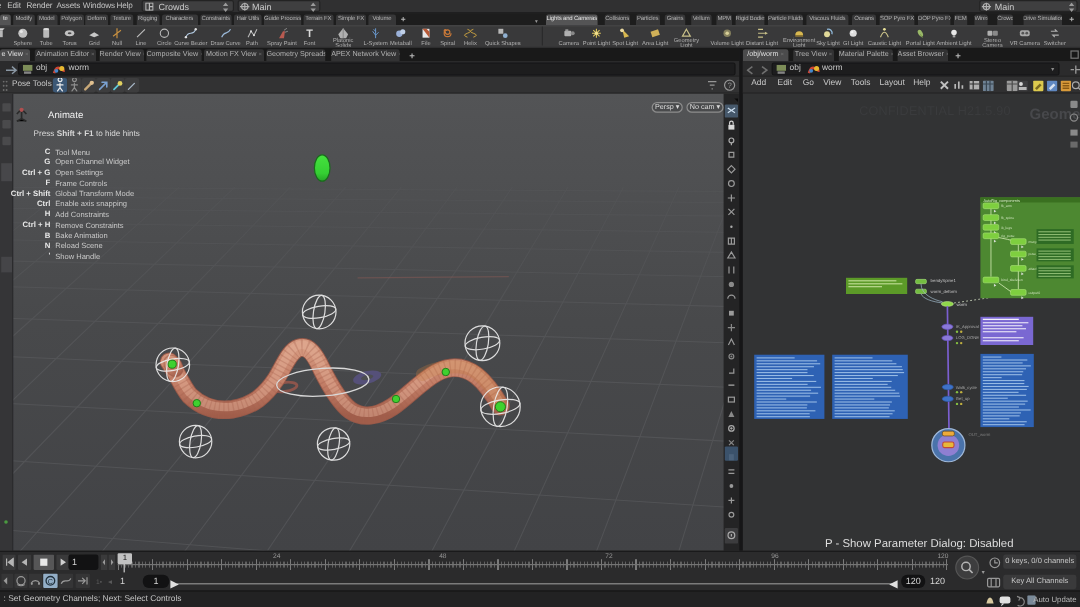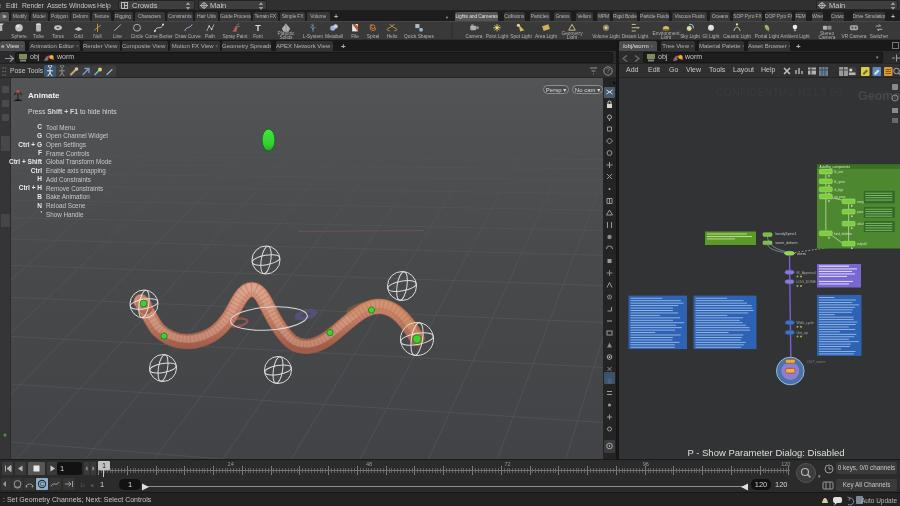--- a/index.html
+++ b/index.html
@@ -606,21 +606,21 @@
           <circle r="2.8" fill="none" stroke="#aaa"></circle>
           <path d="M0,-1 v2" stroke="#aaa"></path>
         </g>
       </svg></div>
 <svg class="abs" style="left:12px;top:89px;" width="12" height="13">
       <g stroke="#2a2a2a" stroke-width="1.4">
         <path d="M6,2 l-4,4 m4,-4 l4,4 m-4,-4 v8 m-4,2 l4,-2 l4,2"></path>
       </g>
       <circle cx="6" cy="2.5" r="1.8" fill="#b05050"></circle>
     </svg>
-    <div class="abs" style="left:28px;top:90.5px;font-size:8px;font-weight:bold;color:#f2f2f2;">Animate</div>
+    <div class="abs" style="left:40px;top:90.5px;font-size:8px;font-weight:normal;color:#f2f2f2;">Animate</div>
     <div class="abs" style="left:28px;top:108px;font-size:6.8px;color:#d8d8d8;">Press <b>Shift + F1</b> to hide hints</div>
     <div class="hintkey" style="left:-2px;top:123.2px;">C</div>
     <div class="hintlbl" style="left:46px;top:123.60000000000001px;">Tool Menu</div>
     <div class="hintkey" style="left:-2px;top:131.9px;">G</div>
     <div class="hintlbl" style="left:46px;top:132.3px;">Open Channel Widget</div>
     <div class="hintkey" style="left:-2px;top:140.6px;">Ctrl + G</div>
     <div class="hintlbl" style="left:46px;top:141.0px;">Open Settings</div>
     <div class="hintkey" style="left:-2px;top:149.29999999999998px;">F</div>
     <div class="hintlbl" style="left:46px;top:149.7px;">Frame Controls</div>
     <div class="hintkey" style="left:-2px;top:157.99999999999997px;">Ctrl + Shift</div>

